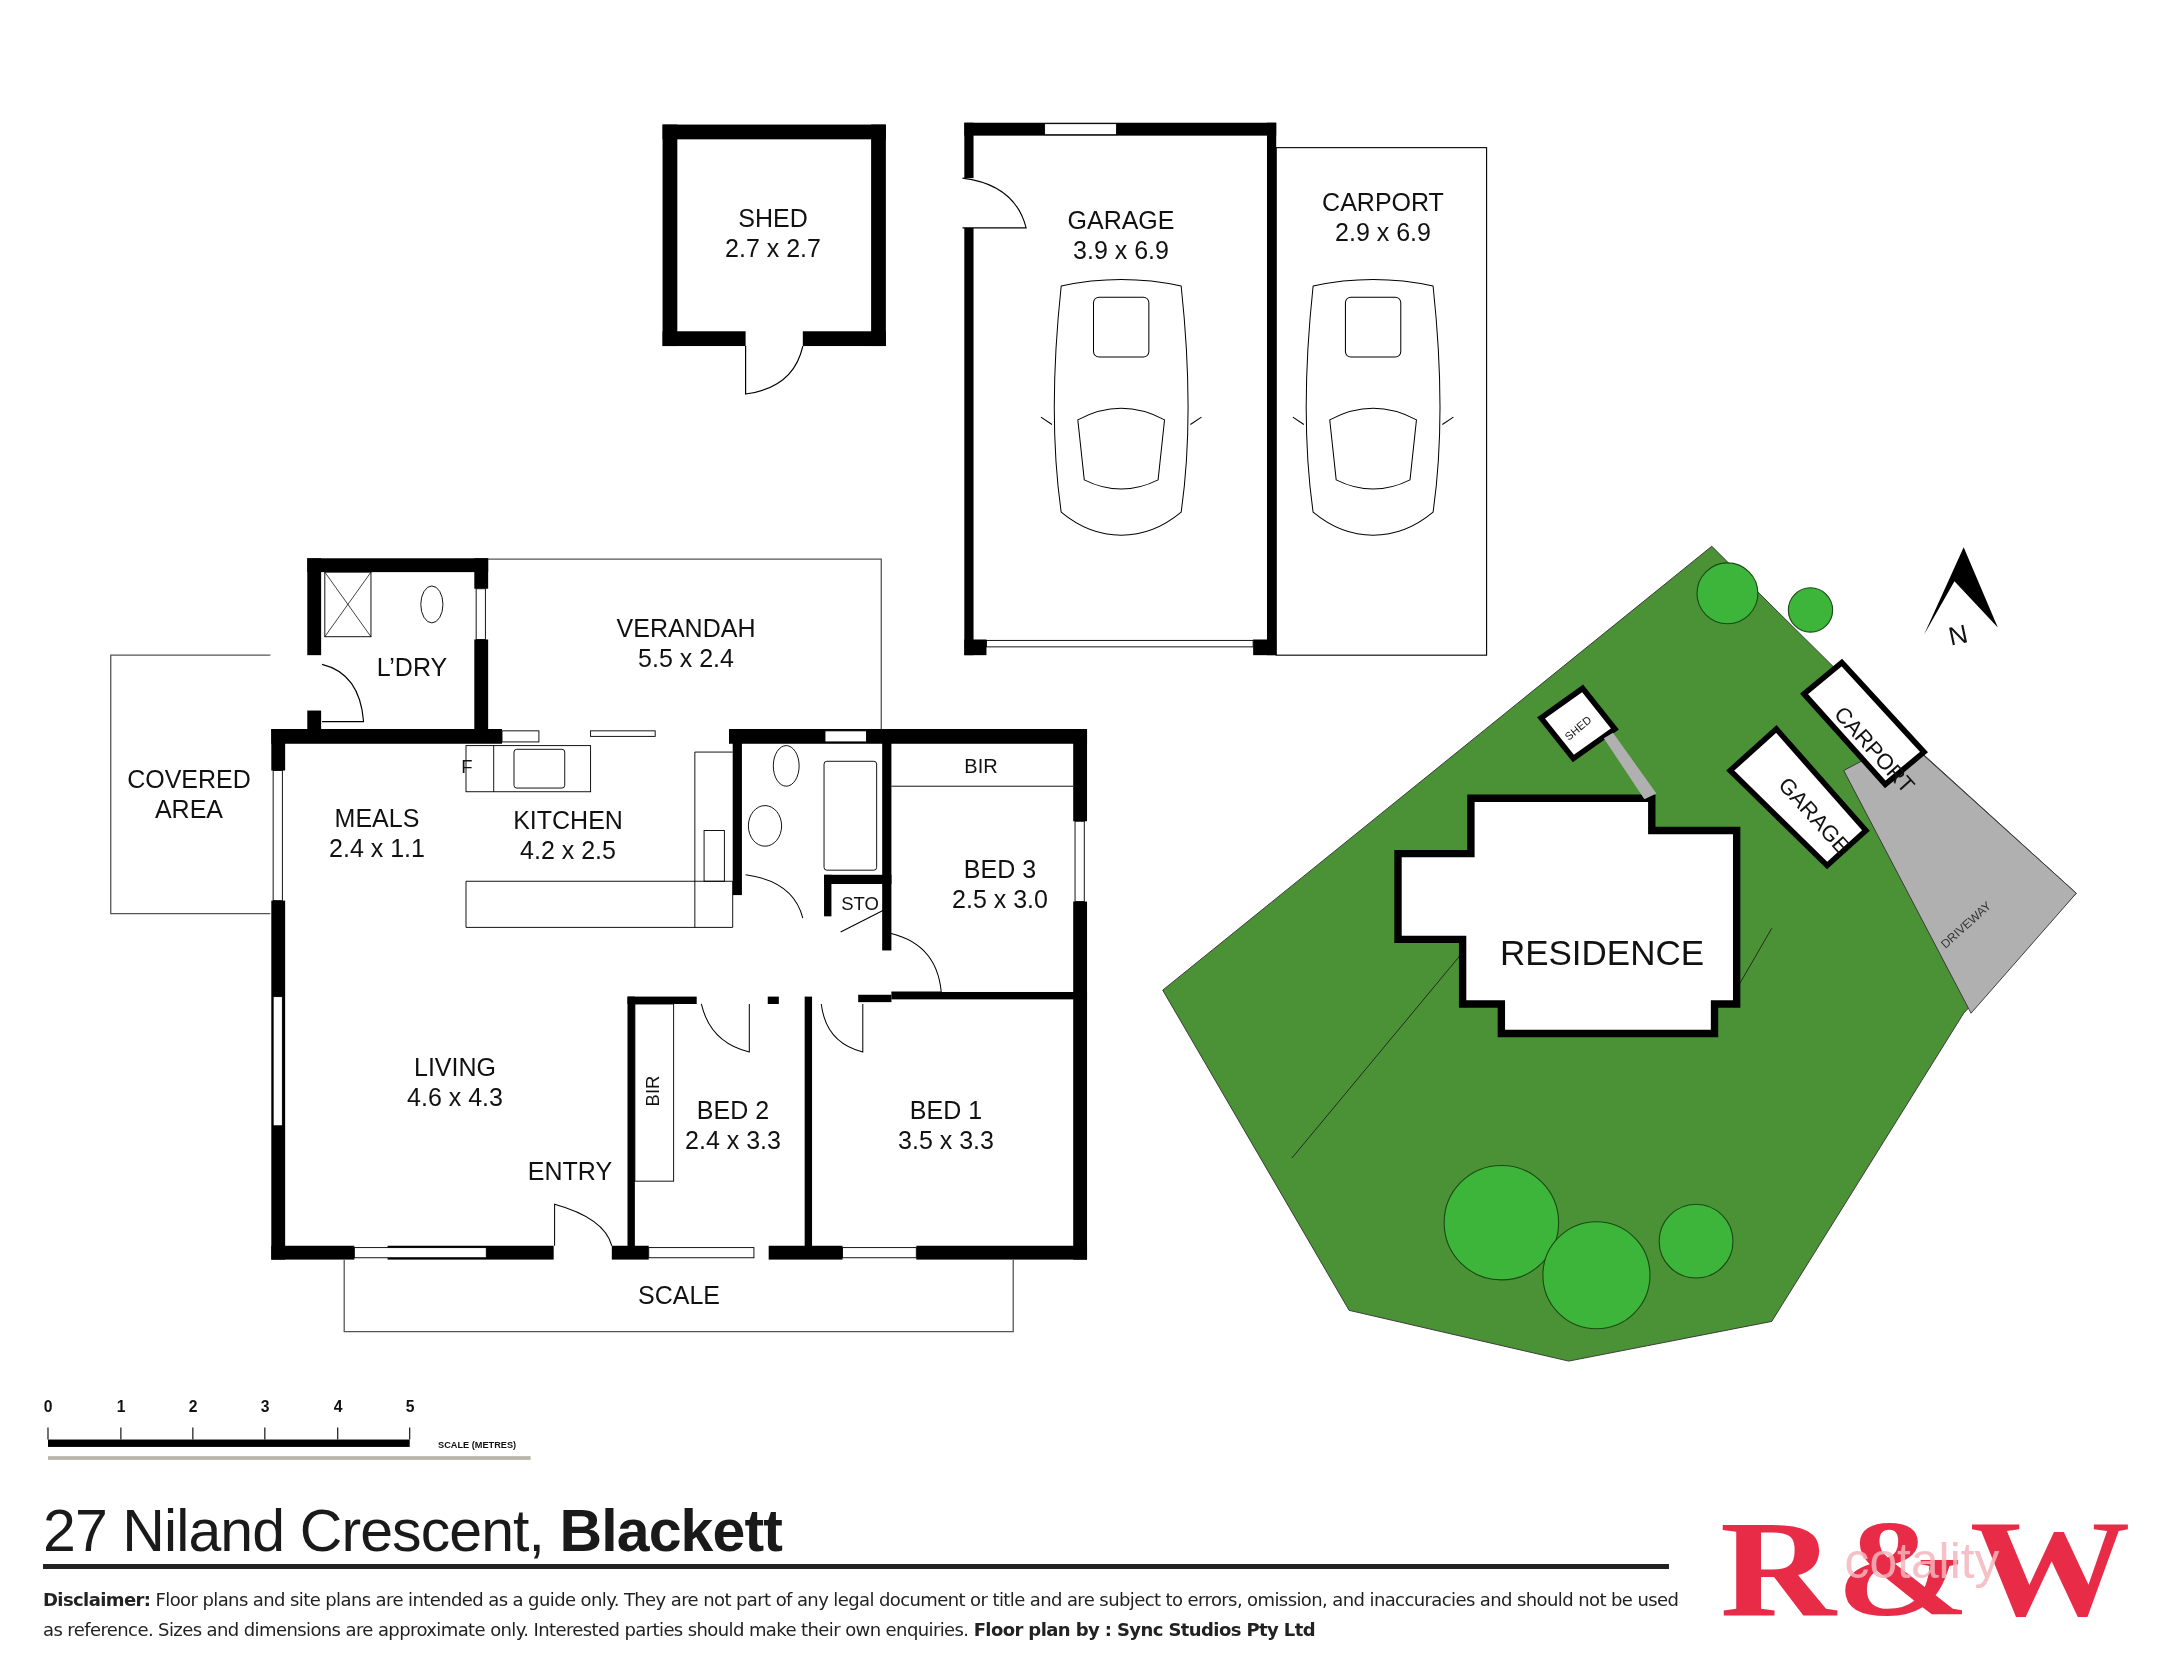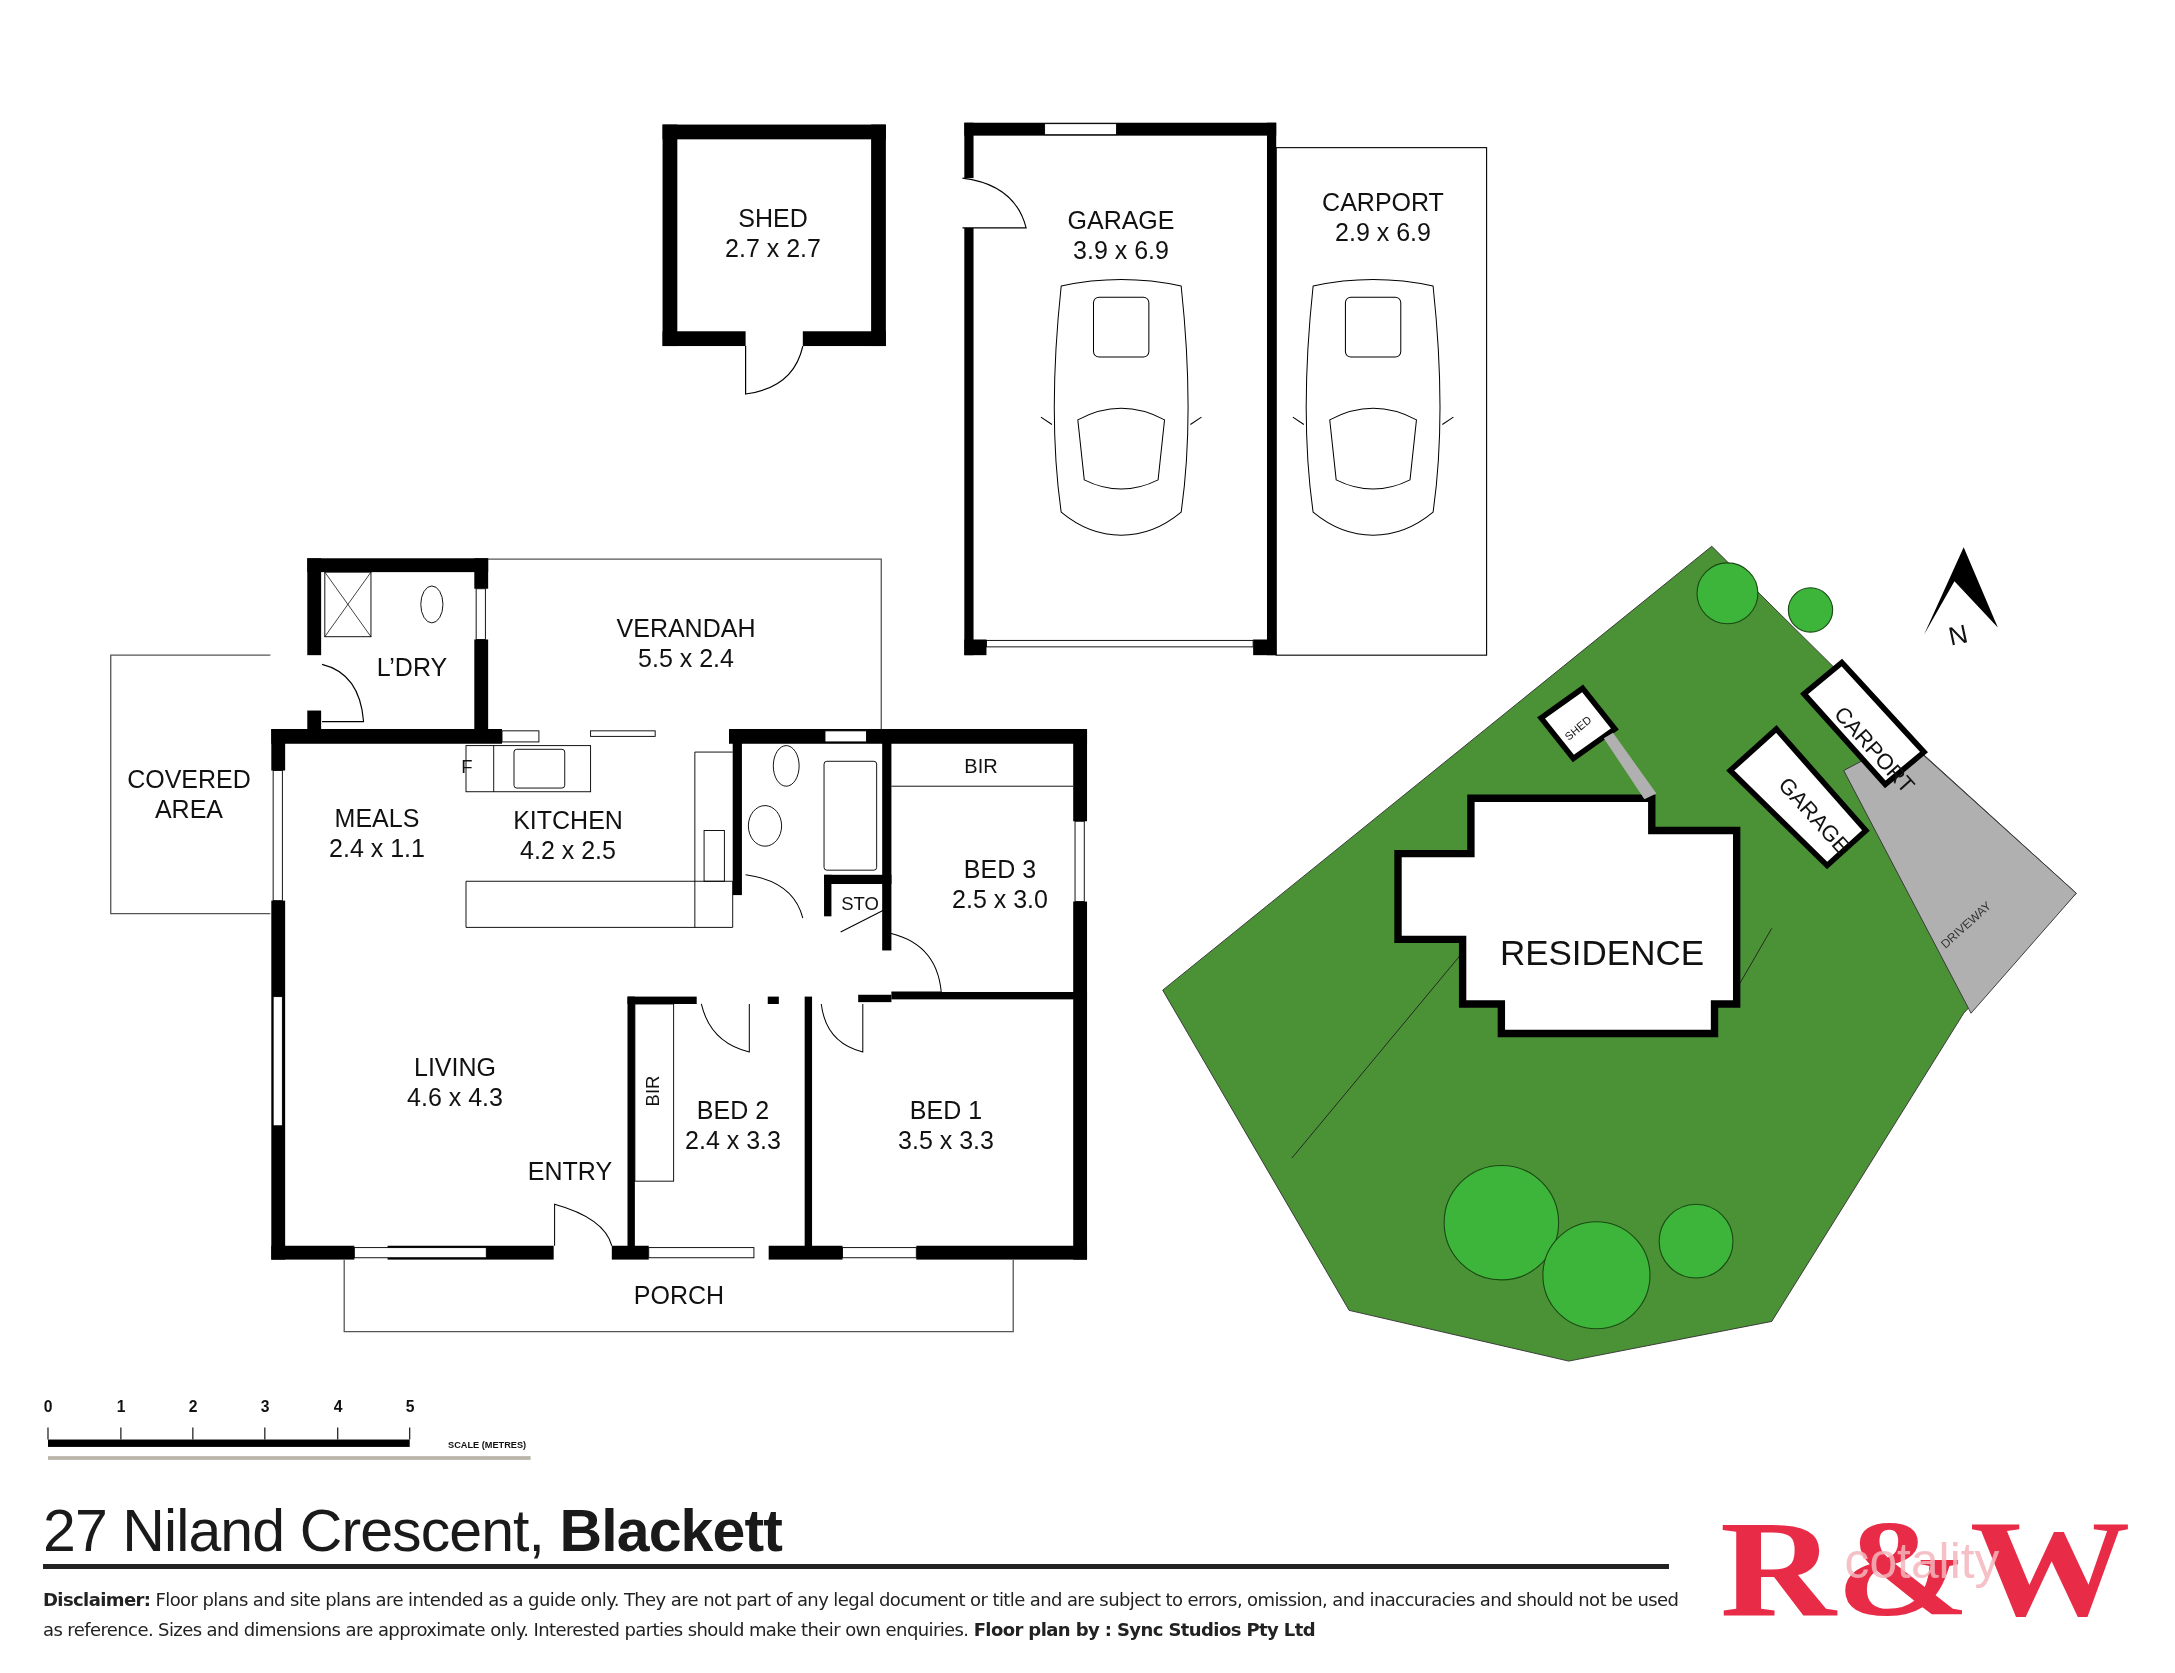--- a/index.html
+++ b/index.html
@@ -6,21 +6,21 @@
   body{width:2175px;height:1673px;position:relative;overflow:hidden;font-family:"Liberation Sans",sans-serif;color:#111;}
   svg.plan{position:absolute;left:0;top:0;}
   .lbl{position:absolute;text-align:center;font-family:"Liberation Sans",sans-serif;font-size:25px;line-height:30px;color:#111;transform:translateX(-50%);white-space:nowrap;}
   .lbl span{display:block;}
   .title{position:absolute;left:43px;top:1497px;font-size:59px;letter-spacing:-0.9px;color:#1a1a1a;white-space:nowrap;}
   .title b{font-weight:bold;margin-top:9px;}
   .rule{position:absolute;left:43px;top:1564px;width:1626px;height:4.6px;background:#222;}
   .disc{position:absolute;left:43px;top:1585px;width:1643px;font-size:18px;line-height:30px;color:#222;font-family:"DejaVu Sans",sans-serif;letter-spacing:-0.6px;}
   .disc b{font-weight:bold;}
   .scale-num{position:absolute;top:1398px;font-size:15.7px;font-weight:bold;transform:translateX(-50%);}
-  .scale-lbl{position:absolute;left:438px;top:1440px;font-size:9.2px;font-weight:bold;margin-left:10px;}
+  .scale-lbl{position:absolute;left:438px;top:1440px;font-size:9.2px;font-weight:bold;}
   .logo{position:absolute;left:1720px;top:1502px;width:415px;height:120px;}
 </style>
 </head>
 <body>
 
 <svg class="plan" width="2175" height="1673" viewBox="0 0 2357 1813">
 
   <g fill="#000">
     <rect x="718" y="135" width="242" height="16"></rect>
     <rect x="718" y="135" width="16" height="240"></rect>
@@ -221,21 +221,21 @@
     <span>2.4 x 3.3</span>
   </div>
 <div class="lbl" style="left:946px;top:1095px">
     <span>BED 1</span>
     <span>3.5 x 3.3</span>
   </div>
 <div class="lbl" style="left:570px;top:1156px">
     <span>ENTRY</span>
   </div>
 <div class="lbl" style="left:679px;top:1280px">
-    <span>PORCH</span>
+    <span>SCALE</span>
   </div>
 
 <div class="lbl" style="left:467px;top:752px;font-size:18.5px">F</div>
 <div class="lbl" style="left:860px;top:889px;font-size:18.5px">STO</div>
 <div class="lbl" style="left:981px;top:751px;font-size:20px">BIR</div>
 <div class="lbl" style="left:653px;top:1076px;font-size:18.5px;transform:translateX(-50%) rotate(-90deg)">BIR</div>
 
 <div class="lbl" style="left:1602px;top:934px;font-size:35px;line-height:37px">RESIDENCE</div>
 <div class="lbl" style="left:1578px;top:713px;font-size:11px;transform:translateX(-50%) rotate(-40deg)">SHED</div>
 <div class="lbl" style="left:1814px;top:801px;font-size:22px;transform:translateX(-50%) rotate(48deg)">GARAGE</div>

